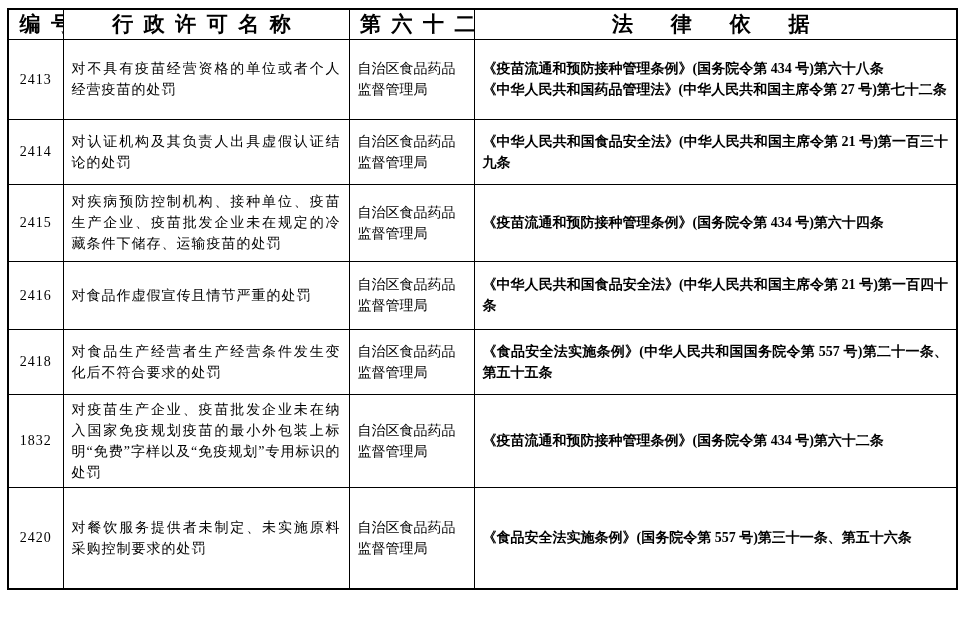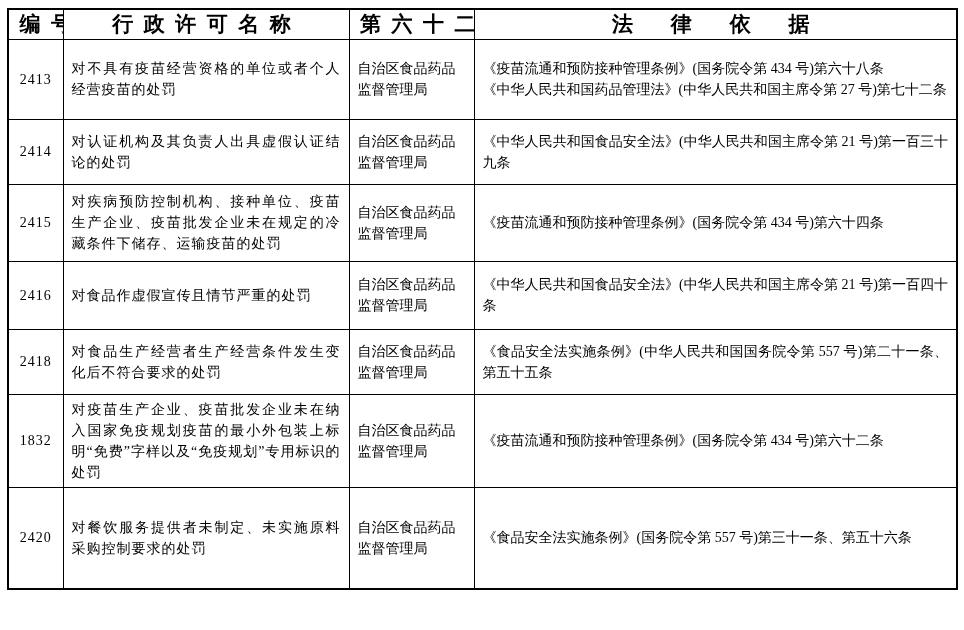--- a/index.html
+++ b/index.html
@@ -39,21 +39,21 @@
     font-size: 21px;
     text-align: center;
     padding: 2px 9px;
     white-space: nowrap;
   }
   .ls-mid  { letter-spacing: 0.5em; padding-left: 0.5em !important; }
   .ls-wide { letter-spacing: 1.8em; padding-left: 1.8em !important; }
   .col-id    { text-align: center; letter-spacing: 1px; }
   .col-name  { text-align: justify; letter-spacing: 1px; padding: 4px 8px; }
   .col-agency{ text-align: left; }
-  .col-legal { text-align: justify; padding: 4px 28px 4px 8px; }
+  .col-legal { text-align: justify; padding: 4px 28px 4px 8px; font-weight: bold; }
   .legal-entry { margin: 0; }
   
   tbody tr:nth-child(1) { height: 80px; }
   tbody tr:nth-child(2) { height: 65px; }
   tbody tr:nth-child(3) { height: 77px; }
   tbody tr:nth-child(4) { height: 68px; margin-top: 48px; }
   tbody tr:nth-child(5) { height: 65px; }
   tbody tr:nth-child(6) { height: 60px; }
   tbody tr:nth-child(7) { height: 102px; }
   tbody tr:nth-child(8) { height: 84px; }

